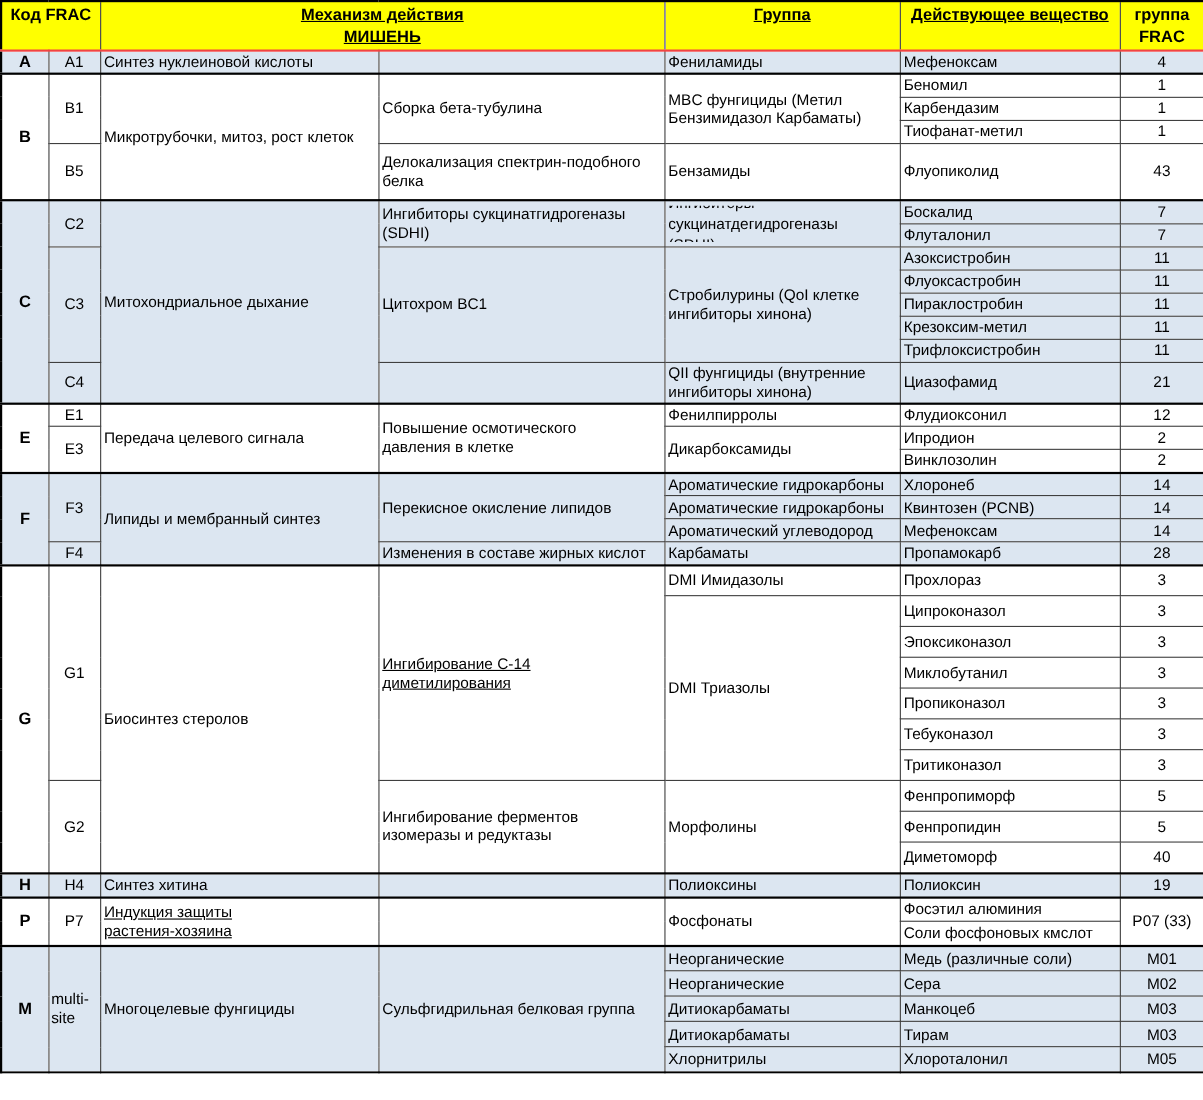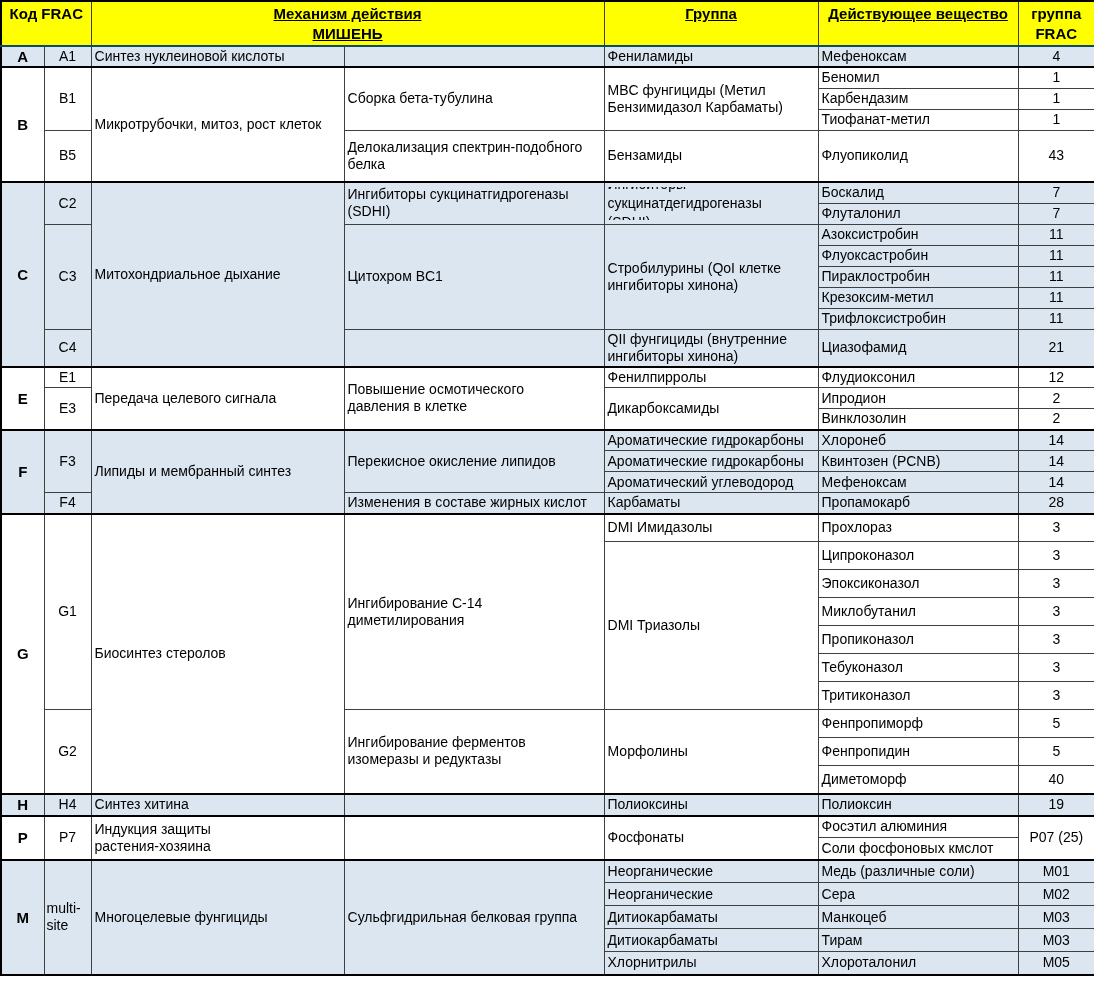--- a/index.html
+++ b/index.html
@@ -1,31 +1,31 @@
 <!DOCTYPE html>
 <html><head>
 <meta charset="utf-8">
 <style>
   html,body { margin:0; padding:0; background:#fff; }
   body { font-family:"Liberation Sans", sans-serif; font-size:14px; color:#000; }
   table { border-collapse:collapse; table-layout:fixed; width:1094px; border:2px solid #000; }
   th, td { border:1px solid #3f3f3f; overflow:hidden; word-wrap:break-word; }
   thead th { background:#ffff00; vertical-align:top; font-size:15px; font-weight:bold; padding-top:2px; line-height:20px; text-align:center; }
-  thead { border-bottom:2px solid #0c4a6e; }
+  thead { border-bottom:2px solid #ef4444; }
   tbody { border-top:2px solid #000; }
   td { vertical-align:middle; line-height:17px; background:transparent; }
   .band-blue { background:#dce6f1; }
   .band-white { background:#ffffff; }
   .u { text-decoration:underline; }
   .letter { font-weight:bold; font-size:15px; text-align:center; }
   .code { text-align:center; padding:0 1px; }
   .code-left { text-align:left; padding:0 2px; }
   .l { text-align:left; padding:1px 3px; }
   .cnum { text-align:center; }
-  .narrow { padding-right:70px; }
+  .narrow { padding-right:70px;text-decoration:underline; }
   .narrow2 { padding-right:22px; }
   .r21 { height:21px; } .r22 { height:22px; } .r23 { height:23px; }
   .r28 { height:28px; } .r37 { height:37px; } .r52 { height:52px; }
   .rhead { height:44px; }
   .clipbox { height:33px; overflow:hidden; display:flex; align-items:center; }
   .clipbox span { display:block; width:175px; line-height:19px; }
 </style>
 </head>
 <body>
 
@@ -261,21 +261,21 @@
   </tbody>
 
   <tbody class="band-white">
     <tr class="r22">
       <td class="letter" rowspan="2">P</td>
       <td class="code" rowspan="2">P7</td>
       <td class="l narrow" rowspan="2">Индукция защиты растения-хозяина</td>
       <td class="l" rowspan="2"></td>
       <td class="l" rowspan="2">Фосфонаты</td>
       <td class="l">Фосэтил алюминия</td>
-      <td class="cnum" rowspan="2">P07 (25)</td>
+      <td class="cnum" rowspan="2">P07 (33)</td>
     </tr>
     <tr class="r22">
       <td class="l">Соли фосфоновых кмслот</td>
     </tr>
   </tbody>
 
   <tbody class="band-blue">
     <tr class="r23">
       <td class="letter" rowspan="5">M</td>
       <td class="code-left" rowspan="5">multi-site</td>

